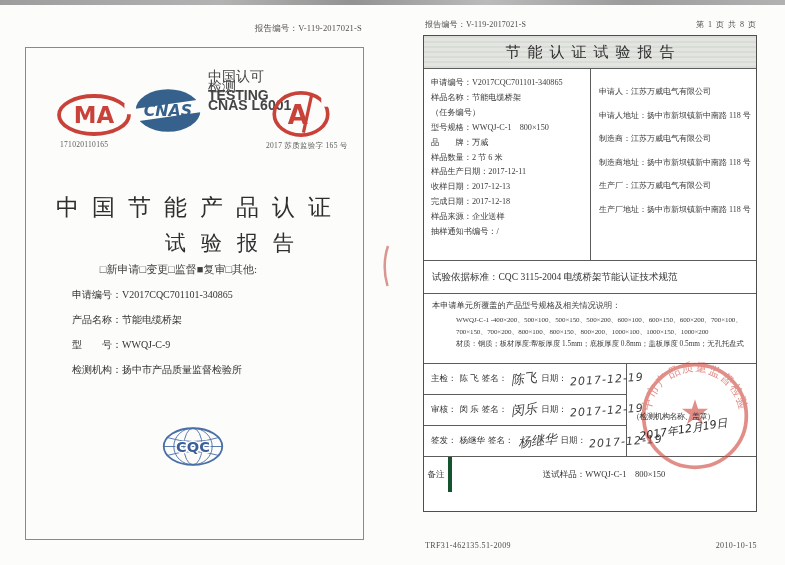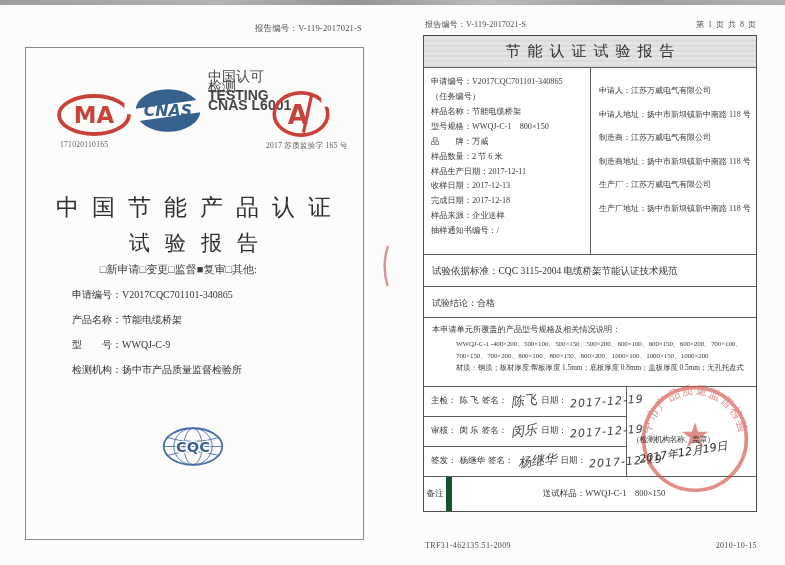--- a/index.html
+++ b/index.html
@@ -14,21 +14,21 @@
   .scan-top{left:0;top:0;width:785px;height:5px;
     background:linear-gradient(90deg,#7d7d7d 0%,#9a9a9a 28%,#6f6f6f 45%,#a5a5a5 62%,#7b7b7b 80%,#999 100%);
     opacity:.75;}
   
   .lp-repno{left:222px;top:23px;width:140px;font-size:8.5px;color:#55504e;text-align:right;letter-spacing:.2px;}
   .lp-border{left:25px;top:47px;width:337px;height:491px;border:1.6px solid #8a8a88;}
   .lp-caption{font-size:7.5px;color:#5a5a58;letter-spacing:.3px;}
   .lp-accred{left:208px;top:72px;font-size:14px;line-height:9.6px;color:#444;font-family:"Liberation Sans","DejaVu Sans",sans-serif;}
   .lp-accred .b{font-weight:bold;}
   .lp-title1{left:25px;top:192px;width:337px;text-align:center;font-size:23px;letter-spacing:13px;color:#2e2e2e;text-indent:13px;}
-  .lp-title2{left:25px;top:229px;width:337px;text-align:center;font-size:21px;letter-spacing:15px;color:#2e2e2e;text-indent:15px;}
+  .lp-title2{left:25px;top:229px;width:337px;text-align:center;font-size:21px;letter-spacing:15px;color:#2e2e2e;text-indent:15px;padding-left:36px;}
   .lp-checks{left:25px;top:262px;width:307px;display:flex;justify-content:center;font-size:11px;color:#3f3f3f;}
   .lp-fields{left:72px;top:288px;font-size:10px;color:#333;}
   .lp-fields .row{height:25px;}
   
   .rp-repno{left:425px;top:19px;font-size:8px;color:#4c4c4a;letter-spacing:.2px;}
   .rp-pageinfo{left:600px;top:19px;width:157px;text-align:right;font-size:8px;color:#4c4c4a;letter-spacing:1px;}
   .rp-table{left:423px;top:35px;width:334px;height:477px;border:1.6px solid #4e4e4c;box-sizing:border-box;
     display:flex;flex-direction:column;background:#fff;}
   .t-row{box-sizing:border-box;border-bottom:1px solid #5c5c5a;position:relative;}
   .t-title{height:33px;display:flex;align-items:center;justify-content:center;
@@ -50,21 +50,21 @@
     padding-left:7px;gap:3px;font-size:8.5px;color:#333;overflow:visible;white-space:nowrap;}
   .sig-row:last-child{border-bottom:none;}
   .t-sign .sig-right{flex:1;position:relative;overflow:visible;}
   .hand{font-family:"DejaVu Sans",sans-serif;font-style:italic;color:#2b2b2b;display:inline-block;}
   .hand-sig{font-size:13px;transform:rotate(-7deg);margin:0 1px;opacity:.9;}
   .hand-date{font-size:11px;transform:rotate(-4deg);letter-spacing:1px;opacity:.9;}
   .stamp-caption{position:absolute;left:5px;top:47px;font-size:8px;color:#2f2f2f;white-space:nowrap;letter-spacing:-.5px;z-index:3;}
   .stamp-date{position:absolute;left:12px;top:58px;font-size:11px;transform:rotate(-9deg);z-index:3;}
   .stamp-svg{position:absolute;left:12px;top:-4px;z-index:2;opacity:.62;}
   .t-remark{height:35px;display:flex;border-bottom:none;}
-  .t-remark .rm-label{width:28px;box-sizing:border-box;border-right:6px solid #14532d;display:flex;
+  .t-remark .rm-label{width:28px;box-sizing:border-box;border-right:4px solid #14532d;display:flex;
     align-items:center;justify-content:center;font-size:8.5px;color:#333;}
   .t-remark .rm-content{flex:1;display:flex;align-items:center;justify-content:center;font-size:8.5px;color:#333;}
   .rp-footer-l{left:425px;top:541px;font-size:8px;color:#4c4c4a;letter-spacing:.4px;}
   .rp-footer-r{left:600px;top:541px;width:157px;text-align:right;font-size:8px;color:#4c4c4a;letter-spacing:.4px;}
 </style>
 </head>
 <body>
 
 <div class="abs scan-top"></div>
 
@@ -162,22 +162,22 @@
   </div>
   <div class="abs rp-pageinfo nowrap">第 1 页 共 8 页</div>
 
   <div class="abs rp-table">
 
     <div class="t-row t-title nowrap">节能认证试验报告</div>
 
     <div class="t-row t-info">
       <div class="col-l">
         <div class="nowrap">申请编号：V2017CQC701101-340865</div>
+        <div class="nowrap">样品名称：节能电缆桥架</div>
         <div class="nowrap">（任务编号）</div>
-        <div class="nowrap">样品名称：节能电缆桥架</div>
         <div class="nowrap">型号规格：WWQJ-C-1　800×150</div>
         <div class="nowrap">品　　牌：万威</div>
         <div class="nowrap">样品数量：2 节 6 米</div>
         <div class="nowrap">样品生产日期：2017-12-11</div>
         <div class="nowrap">收样日期：2017-12-13</div>
         <div class="nowrap">完成日期：2017-12-18</div>
         <div class="nowrap">样品来源：企业送样</div>
         <div class="nowrap">抽样通知书编号：/</div>
       </div>
       <div class="col-r">
@@ -185,21 +185,20 @@
         <div class="nowrap">申请人地址：扬中市新坝镇新中南路 118 号</div>
         <div class="nowrap">制造商：江苏万威电气有限公司</div>
         <div class="nowrap">制造商地址：扬中市新坝镇新中南路 118 号</div>
         <div class="nowrap">生产厂：江苏万威电气有限公司</div>
         <div class="nowrap">生产厂地址：扬中市新坝镇新中南路 118 号</div>
       </div>
     </div>
 
     <div class="t-row t-standard nowrap">试验依据标准：CQC 3115-2004 电缆桥架节能认证技术规范</div>
 
-    <div class="t-row t-conclusion nowrap">试验结论：合格</div>
 
     <div class="t-row t-coverage">
       <div class="nowrap">本申请单元所覆盖的产品型号规格及相关情况说明：</div>
       <div class="models">
         <div class="nowrap">WWQJ-C-1 -400×200、500×100、500×150、500×200、600×100、600×150、600×200、700×100、</div>
         <div class="nowrap">700×150、700×200、800×100、800×150、800×200、1000×100、1000×150、1000×200</div>
       </div>
       <div class="mat nowrap">材质：钢质；板材厚度:帮板厚度 1.5mm；底板厚度 0.8mm；盖板厚度 0.5mm；无孔托盘式</div>
     </div>
 

